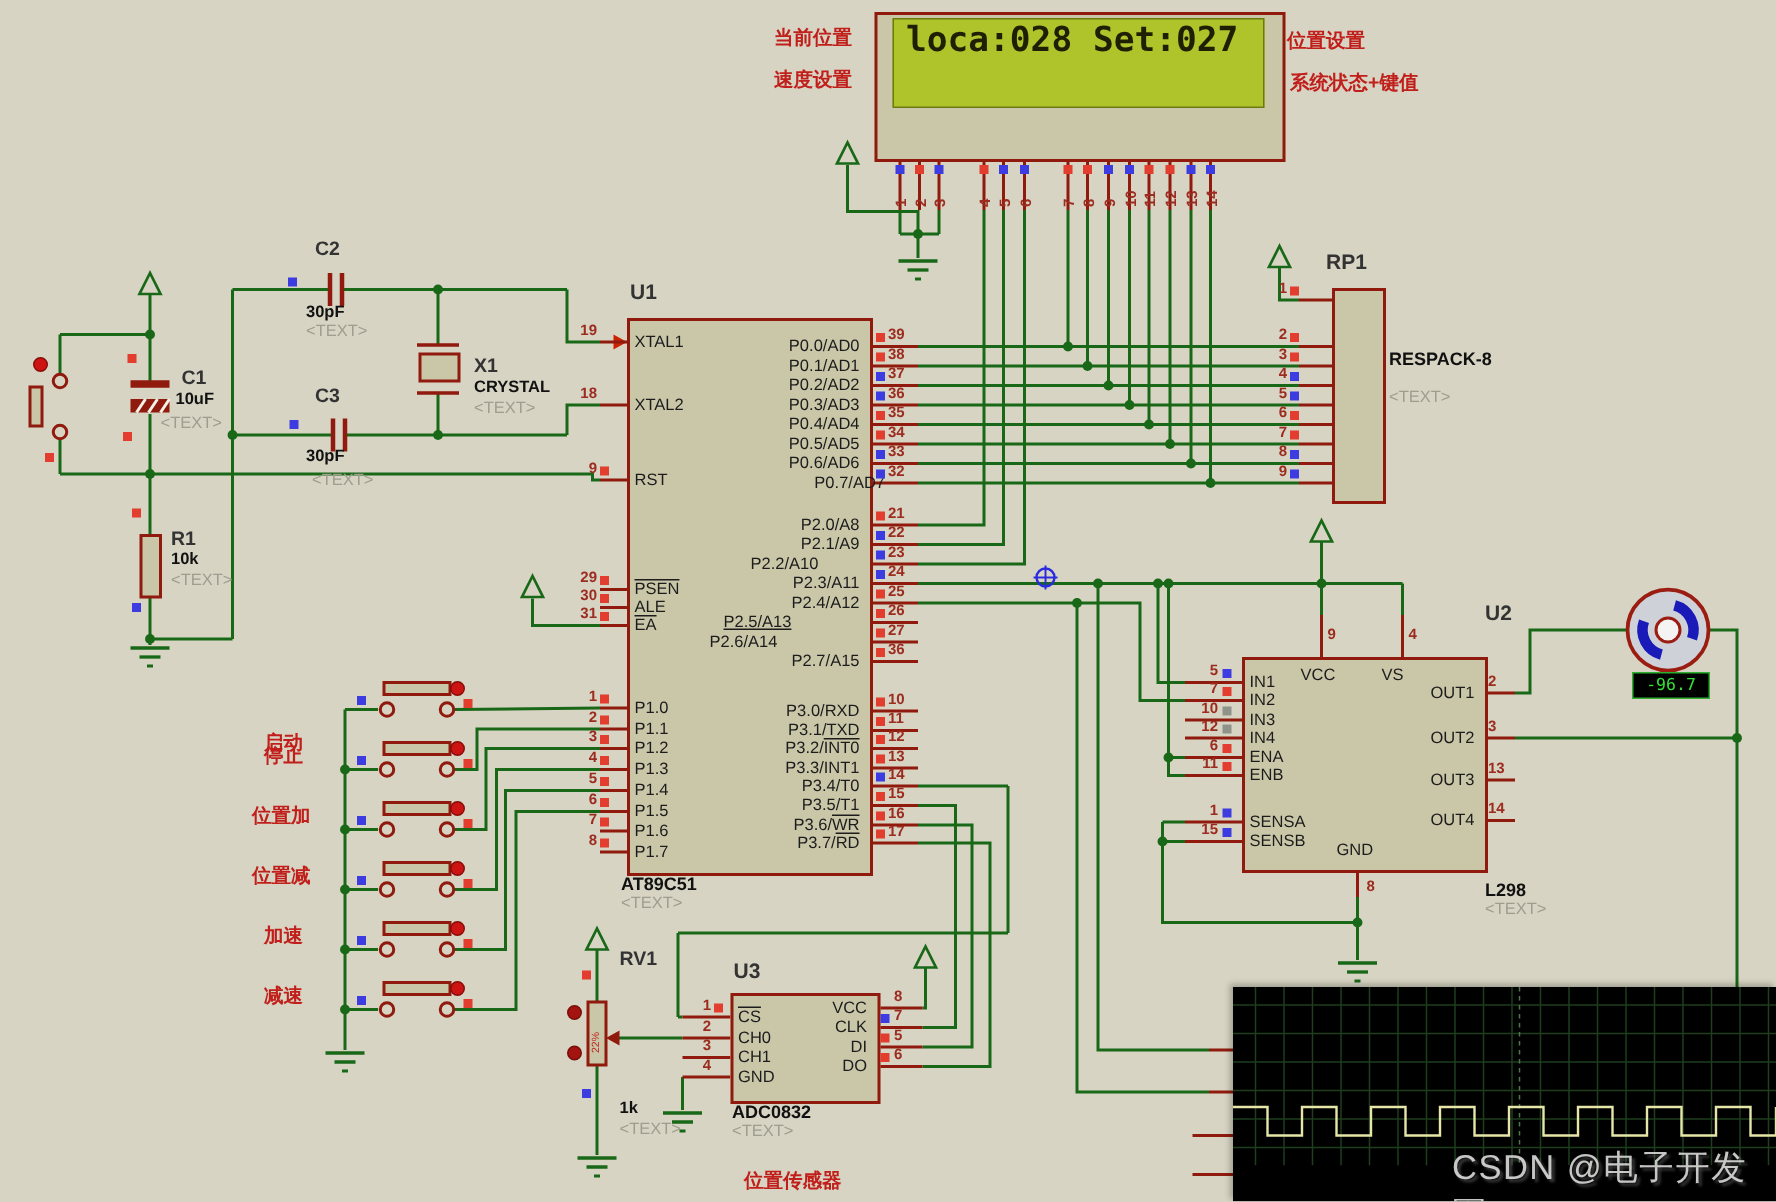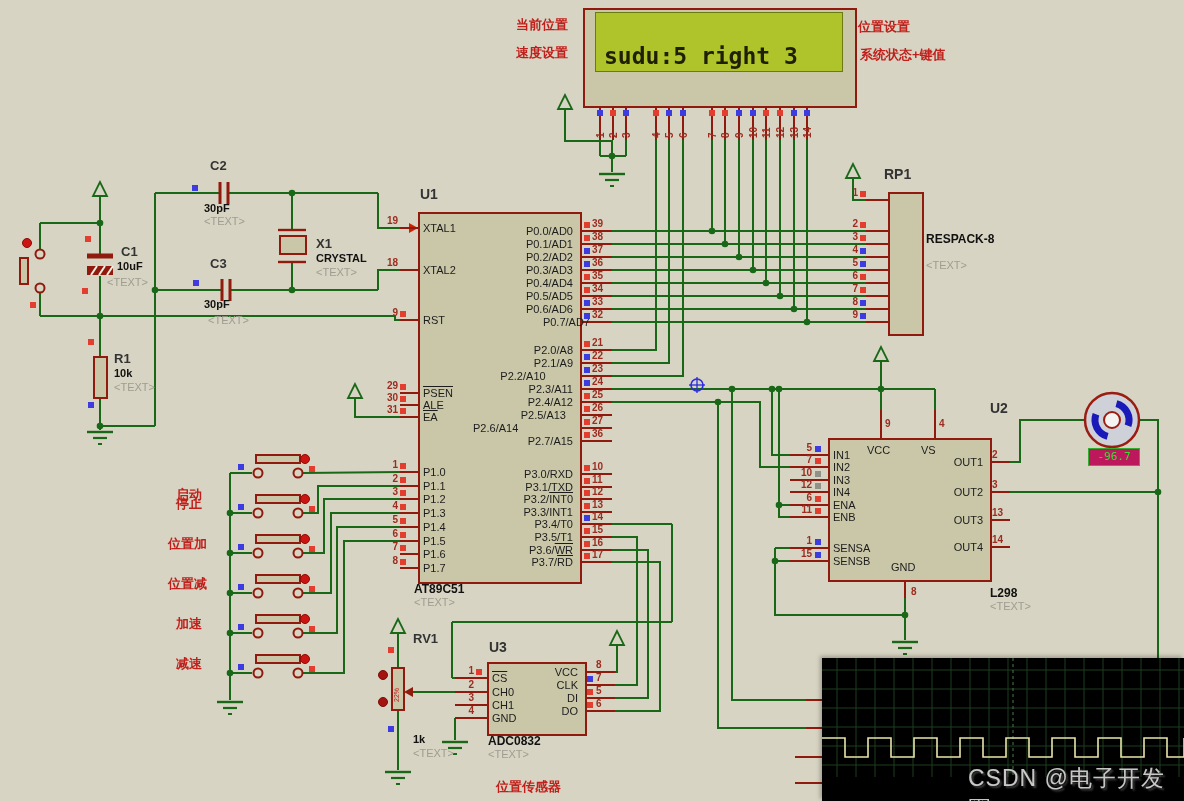--- a/index.html
+++ b/index.html
@@ -11,21 +11,21 @@
   .txt{font-size:11px;color:#9f9d90;}
   .redlbl{font-size:13px;color:#c11f1b;font-weight:bold;}
   .pin-name{position:absolute;font-size:11px;color:#1c1c1c;z-index:3;}
   .pin-num{position:absolute;font-size:10px;color:#9c2c20;font-weight:bold;z-index:3;}
   .sq{position:absolute;width:6px;height:6px;z-index:4;}
   .ov{text-decoration:overline;}
   .chipbox{position:absolute;background:#cac7a9;border:2px solid #8f1a0d;z-index:2;}
   #lcd-module{position:absolute;left:583px;top:8px;width:270px;height:96px;background:#cac7a9;border:2px solid #8f1a0d;z-index:2;}
   #lcd-screen{position:absolute;left:595px;top:12px;width:246px;height:58px;background:#afc32b;border:1px solid #6c7a12;z-index:3;}
   .lcd-line{position:absolute;left:8px;font-family:"DejaVu Sans Mono",monospace;font-weight:bold;font-size:23px;color:#1f2003;letter-spacing:0px;}
-  #motor-reading{position:absolute;left:1088px;top:448px;width:50px;height:16px;background:#be185d;border:1px solid #2fae2f;color:#35e035;font-family:"DejaVu Sans Mono",monospace;font-size:11px;text-align:center;line-height:16px;z-index:3;}
+  #motor-reading{position:absolute;left:1088px;top:448px;width:50px;height:16px;background:#000000;border:1px solid #2fae2f;color:#35e035;font-family:"DejaVu Sans Mono",monospace;font-size:11px;text-align:center;line-height:16px;z-index:3;}
   #scope-window{position:absolute;left:822px;top:658px;width:362px;height:143px;z-index:8;background:#000;box-shadow:-2px -2px 4px rgba(0,0,0,0.25);}
   #scope-title{height:24px;background:#f8f7f5;border-bottom:1px solid #d8d5cd;color:#aba69d;font-size:13px;line-height:24px;padding-left:10px;}
   #watermark{position:absolute;left:968px;top:763px;z-index:9;font-size:23px;color:rgba(232,232,230,0.85);letter-spacing:1px;text-shadow:2px 2px 2px rgba(140,140,140,0.45);}
 </style>
 </head>
 <body>
 
 <div id="stage">
   <svg id="schem" width="1184" height="801">
       <polyline points="565,110 565,141 612,141" fill="none" stroke="#186818" stroke-width="2"></polyline>
@@ -341,21 +341,21 @@
       <circle cx="305" cy="659" r="4.5" fill="#cc1512" stroke="#8a0c08"></circle>
     </svg>
 
   <div class="chipbox" id="u1-box" style="left:418px;top:212px;width:160px;height:368px;"></div>
   <div class="chipbox" id="u2-box" style="left:828px;top:438px;width:160px;height:140px;"></div>
   <div class="chipbox" id="u3-box" style="left:487px;top:662px;width:96px;height:70px;"></div>
   <div class="chipbox" id="rp1-box" style="left:888px;top:192px;width:32px;height:140px;"></div>
 
   <div id="lcd-module"></div>
   <div id="lcd-screen">
-    <div class="lcd-line" style="top:30px;">sudu:5  right  3</div>
+    <div class="lcd-line" style="top:1px;">loca:028 Set:027</div>
   </div>
 
   <div class="lbl redlbl" style="left:516px;top:16px;">当前位置</div>
   <div class="lbl redlbl" style="left:516px;top:44px;">速度设置</div>
   <div class="lbl redlbl" style="left:858px;top:18px;">位置设置</div>
   <div class="lbl redlbl" style="left:860px;top:46px;">系统状态+键值</div>
   <div class="lbl redlbl" style="left:496px;top:761px;margin-top:17px;">位置传感器</div>
 
   <div class="lbl ref" style="left:210px;top:158px;">C2</div>
   <div class="lbl val" style="left:204px;top:202px;">30pF</div>
@@ -515,21 +515,21 @@
     <div class="sq" style="left: 584px; top: 367px; background: rgb(60, 60, 224);"></div>
     <div class="pin-name" style="left: 473px; top: 370px; width: 100px; text-align: center;">P2.2/A10</div>
     <div class="pin-num" style="left: 592px; top: 376px;">24</div>
     <div class="sq" style="left: 584px; top: 380px; background: rgb(60, 60, 224);"></div>
     <div class="pin-name" style="left: 473px; top: 383px; width: 100px; text-align: right;">P2.3/A11</div>
     <div class="pin-num" style="left: 592px; top: 389px;">25</div>
     <div class="sq" style="left: 584px; top: 393px; background: rgb(226, 61, 46);"></div>
     <div class="pin-name" style="left: 473px; top: 396px; width: 100px; text-align: right;">P2.4/A12</div>
     <div class="pin-num" style="left: 592px; top: 402px;">26</div>
     <div class="sq" style="left: 584px; top: 406px; background: rgb(226, 61, 46);"></div>
-    <div class="pin-name" style="left: 466px; top: 409px; width: 100px; text-align: right;">P2.5/A13</div>
+    <div class="pin-name" style="left: 455px; top: 409px; width: 100px; text-align: center; text-decoration: underline;">P2.5/A13</div>
     <div class="pin-num" style="left: 592px; top: 415px;">27</div>
     <div class="sq" style="left: 584px; top: 419px; background: rgb(226, 61, 46);"></div>
     <div class="pin-name" style="left: 473px; top: 422px; width: 100px; ">P2.6/A14</div>
     <div class="pin-num" style="left: 592px; top: 428px;">36</div>
     <div class="sq" style="left: 584px; top: 432px; background: rgb(226, 61, 46);"></div>
     <div class="pin-name" style="left: 473px; top: 435px; width: 100px; text-align: right;">P2.7/A15</div>
     <div class="pin-num" style="left: 592px; top: 461px;">10</div>
     <div class="sq" style="left: 584px; top: 465px; background: rgb(226, 61, 46);"></div>
     <div class="pin-name" style="left: 473px; top: 468px; width: 100px; text-align: right;">P3.0/RXD</div>
     <div class="pin-num" style="left: 592px; top: 474px;">11</div>

